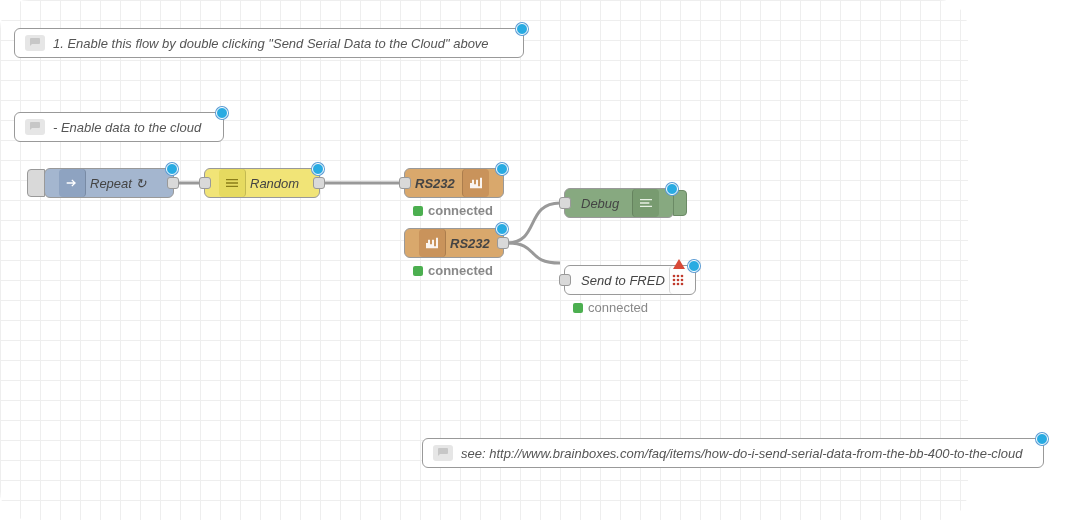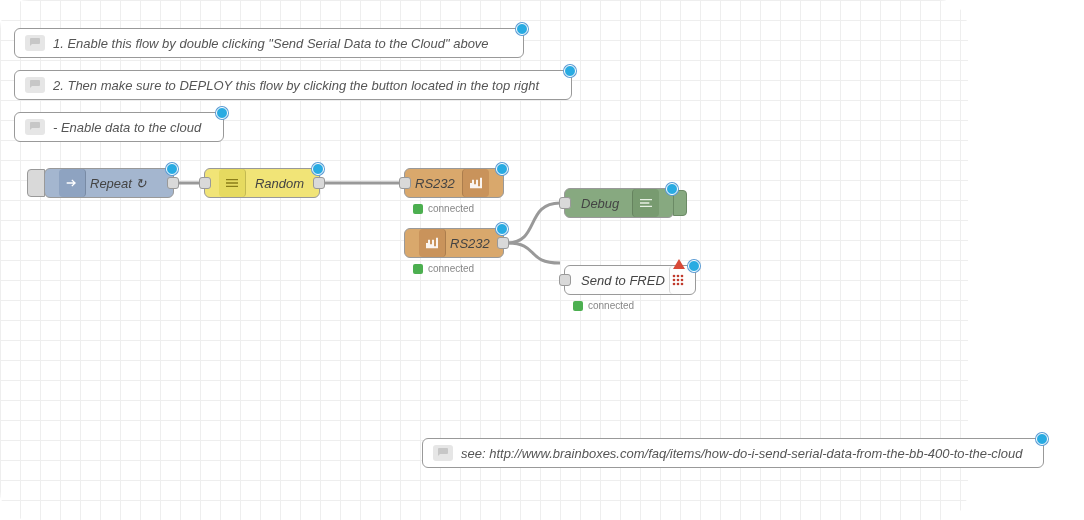--- a/index.html
+++ b/index.html
@@ -67,21 +67,21 @@
 
   .color-node {
     height: 30px;
     padding: 0 10px;
     font-style: italic;
     color: #444;
   }
 
   .inject  { background: #a4b6cf; }
   .func    { background: #f1e477; }
-  .serial  { background: #d9a86c; }
+  .serial  { background: #d9a86c; font-weight: bold; }
   .debugn  { background: #87a980; }
   .fred    { background: #fdfdfd; margin-top: 17px; }
 
   .node .icon-cap {
     width: 26px;
     height: 28px;
     display: flex;
     align-items: center;
     justify-content: center;
     border-radius: 4px;
@@ -123,21 +123,21 @@
     width: 0; height: 0;
     border-left: 6px solid transparent;
     border-right: 6px solid transparent;
     border-bottom: 10px solid #d84a38;
   }
 
   .status {
     position: absolute;
     left: 8px;
     top: 34px;
-    font-size: 10px;
+    font-size: 13px;
     color: #888;
     display: flex;
     align-items: center;
     gap: 5px;
     font-style: normal;
   }
   .status .sq {
     width: 10px;
     height: 10px;
     border-radius: 2px;
@@ -184,29 +184,20 @@
   <div class="node comment-node" style="left:14px; top:28px; width:510px;">
     <span class="comment-cap">
       <svg width="12" height="12" viewBox="0 0 24 24">
           <path d="M20 2H4a2 2 0 0 0-2 2v14l4-4h14a2 2 0 0 0 2-2V4a2 2 0 0 0-2-2z" fill="#999"></path>
         </svg>
     </span>
     <span class="node-label">1. Enable this flow by double clicking "Send Serial Data to the Cloud" above</span>
     <span class="changed-dot"></span>
   </div>
 
-  <div class="node comment-node" style="left:14px; top:70px; width:558px;">
-    <span class="comment-cap">
-      <svg width="12" height="12" viewBox="0 0 24 24">
-          <path d="M20 2H4a2 2 0 0 0-2 2v14l4-4h14a2 2 0 0 0 2-2V4a2 2 0 0 0-2-2z" fill="#999"></path>
-        </svg>
-    </span>
-    <span class="node-label">2. Then make sure to DEPLOY this flow by clicking the button located in the top right</span>
-    <span class="changed-dot"></span>
-  </div>
 
   <div class="node comment-node" style="left:14px; top:112px; width:210px;">
     <span class="comment-cap">
       <svg width="12" height="12" viewBox="0 0 24 24">
           <path d="M20 2H4a2 2 0 0 0-2 2v14l4-4h14a2 2 0 0 0 2-2V4a2 2 0 0 0-2-2z" fill="#999"></path>
         </svg>
     </span>
     <span class="node-label"> - Enable data to the cloud</span>
     <span class="changed-dot"></span>
   </div>
@@ -223,21 +214,21 @@
     <span class="changed-dot"></span>
   </div>
 
   <div class="node color-node func" style="left:204px; top:168px; width:116px; justify-content:center;">
     <span class="port left"></span>
     <span class="icon-cap cap-left" style="background:#e6da60;">
       <svg width="16" height="16" viewBox="0 0 24 24">
           <path d="M3 6h18v2H3zM3 11h18v2H3zM3 16h18v2H3z" fill="#8a7d18"></path>
         </svg>
     </span>
-    <span class="node-label" style="text-align:center;">Random</span>
+    <span class="node-label" style="text-align:left;">Random</span>
     <span class="port right"></span>
     <span class="changed-dot"></span>
   </div>
 
   <div class="node color-node serial" style="left:404px; top:168px; width:100px;">
     <span class="port left"></span>
     <span class="node-label">RS232</span>
     <span class="icon-cap cap-right" style="background:#c9935b;">
       <svg width="16" height="16" viewBox="0 0 24 24">
           <path d="M3 12h3v-5h3v7h3V7h3v10h3V4h3v16H3z" fill="#fff" opacity="0.9"></path>

